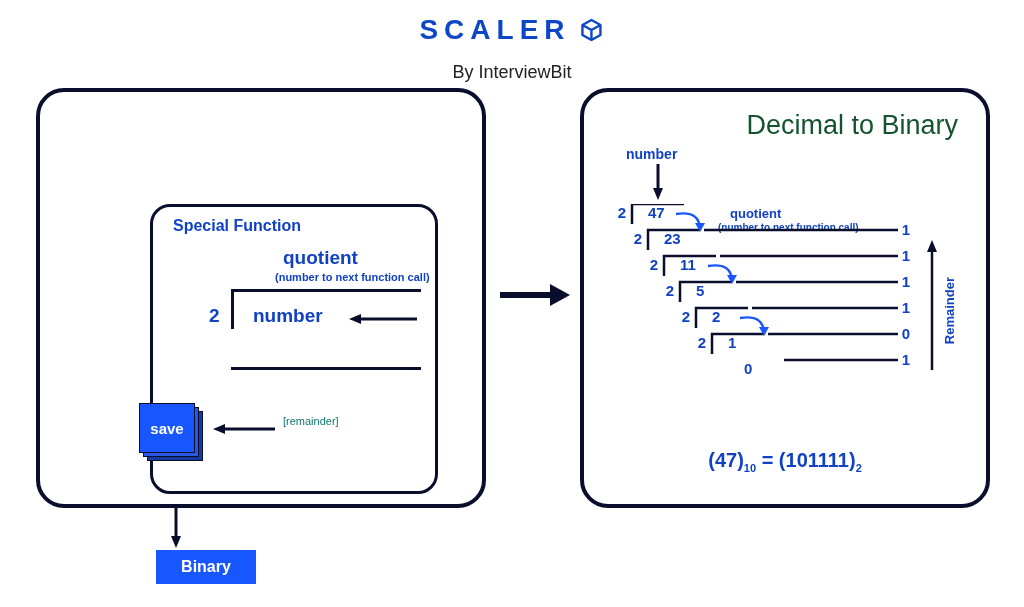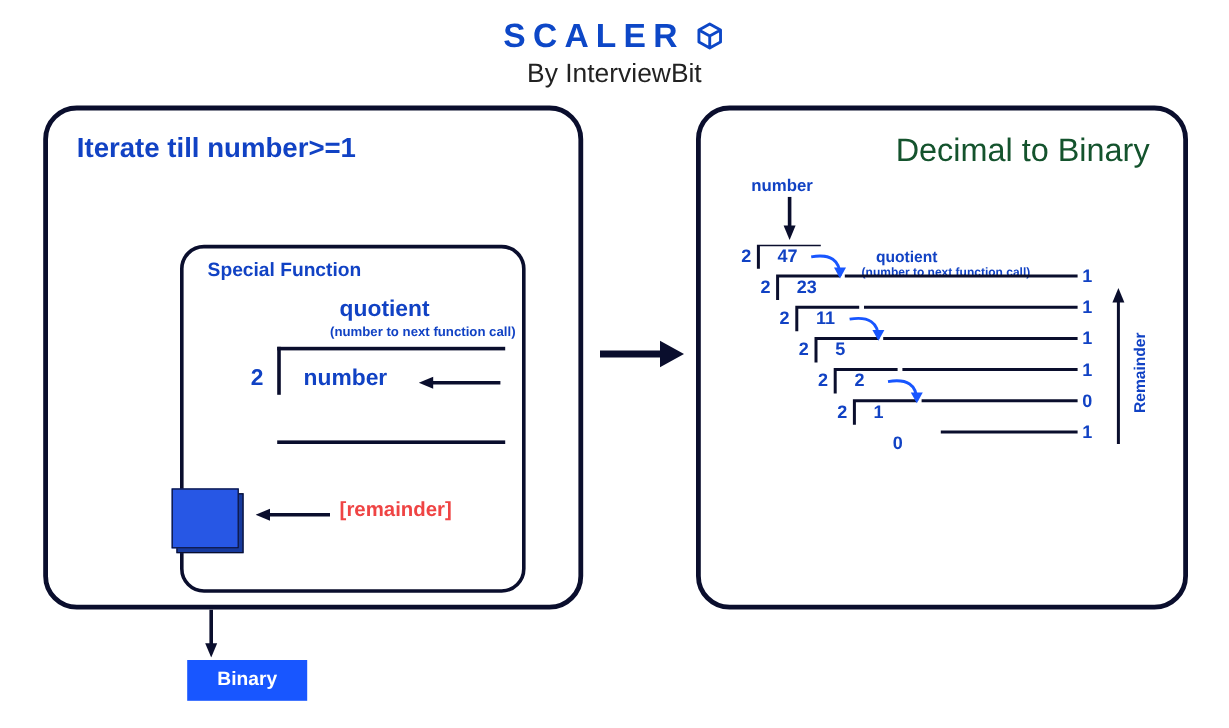--- a/index.html
+++ b/index.html
@@ -26,23 +26,23 @@
     display: inline-flex;
     align-items: center;
     gap: 8px;
   }
   .logo-icon {
     display: inline-block;
     width: 26px;
     height: 26px;
   }
   .logo-sub {
-    font-size: 22px;
+    font-size: 18px;
     color: #222;
-    margin-top: 2px;
+    margin-top: 16px;
   }
   .left-box, .right-box {
     position: absolute;
     border: 4px solid #0a0e2d;
     border-radius: 28px;
     background: #fff;
   }
   .left-box { top: 88px; left: 36px; width: 450px; height: 420px; }
   .right-box { top: 88px; left: 580px; width: 410px; height: 420px; }
   .title-iterate {
@@ -105,21 +105,21 @@
     background: #1142c4; border: 1px solid #0a0e2d;
   }
   .save-card.s1 { top: 8px; left: 8px; background: #173a9e; }
   .save-card.s2 { top: 4px; left: 4px; background: #2757e5; }
   .save-card.s3 { top: 0; left: 0; background: #1856ff; display:flex; align-items:center; justify-content:center; color:#fff; font-weight:700; font-size:15px; }
   .arrow-rem {
     position: absolute; top: 214px; left: 60px;
   }
   .remainder-label {
     position: absolute; top: 208px; left: 130px;
-    font-size: 17px; font-weight: 700; color: #ef4444;
+    font-size: 11px; font-weight: 400; color: #0f766e;
   }
   .arrow-down-out {
     position: absolute; top: 508px; left: 168px;
   }
   .binary-btn {
     position: absolute; top: 550px; left: 136px;
     width: 100px; height: 34px;
     background: #1856ff;
     color: #fff; font-weight: 700; font-size: 16px;
     display: flex; align-items: center; justify-content: center; margin-left: 20px;
@@ -180,38 +180,40 @@
     <span class="logo-icon">
       <svg viewBox="0 0 26 26">
           <path d="M4 8 L13 3 L22 8 L22 18 L13 23 L4 18 Z M4 8 L13 13 L22 8 M13 13 L13 23" fill="none" stroke="#0d47c7" stroke-width="2.4" stroke-linejoin="round"></path>
         </svg>
     </span>
   </div>
   <div class="logo-sub">By InterviewBit</div>
 </div>
 
 <div class="left-box">
-  <div class="title-iterate">Iterate till number&gt;=1</div>
 
   <div class="inner-box">
     <div class="inner-title">Special Function</div>
     <div class="quotient-label">quotient</div>
     <div class="quotient-sub">(number to next function call)</div>
     <div class="div-bracket"></div>
     <div class="div-two">2</div>
     <div class="div-number">number</div>
     <svg class="arrow-in" width="70" height="16">
       <line x1="68" y1="8" x2="8" y2="8" stroke="#0a0e2d" stroke-width="3"></line>
       <polygon points="0,8 12,3 12,13" fill="#0a0e2d"></polygon>
     </svg>
     <div class="div-line2"></div>
 
     <div class="save-stack">
       <div class="save-card s1"></div>
       <div class="save-card s2"></div>
+      <div class="save-card s3">
+        <span>save</span>
+      </div>
     </div>
     <svg class="arrow-rem" width="64" height="16">
       <line x1="62" y1="8" x2="8" y2="8" stroke="#0a0e2d" stroke-width="3"></line>
       <polygon points="0,8 12,3 12,13" fill="#0a0e2d"></polygon>
     </svg>
     <div class="remainder-label">[remainder]</div>
   </div>
 </div>
 
 <svg class="arrow-down-out" width="16" height="40">
@@ -277,13 +279,16 @@
       <path d="M 124 114 q 24 -4 24 16" style="stroke:#1856ff;stroke-width:2.4;fill:none"></path>
       <polygon points="148,132 143,123 153,123" style="fill:#1856ff"></polygon>
     </svg>
 
   <svg class="rem-arrow-up" width="16" height="130">
     <line x1="8" y1="130" x2="8" y2="10" stroke="#0a0e2d" stroke-width="2.5"></line>
     <polygon points="8,0 3,12 13,12" fill="#0a0e2d"></polygon>
   </svg>
   <div class="remainder-vert">Remainder</div>
 
+  <div class="result-eq">
+    <span>(47)</span><span class="sub">10</span><span> = (101111)</span><span class="sub">2</span>
+  </div>
 </div>
 
 </body></html>

